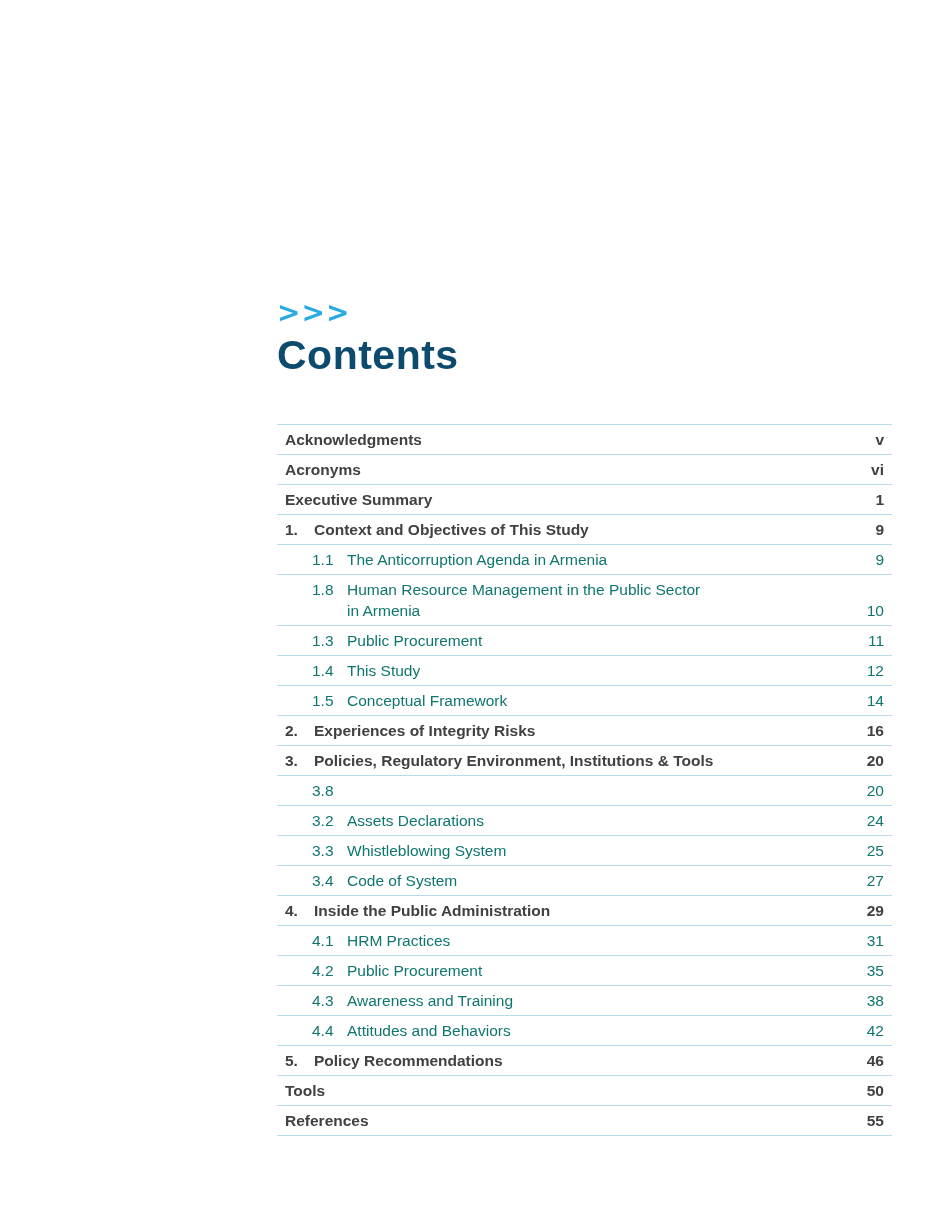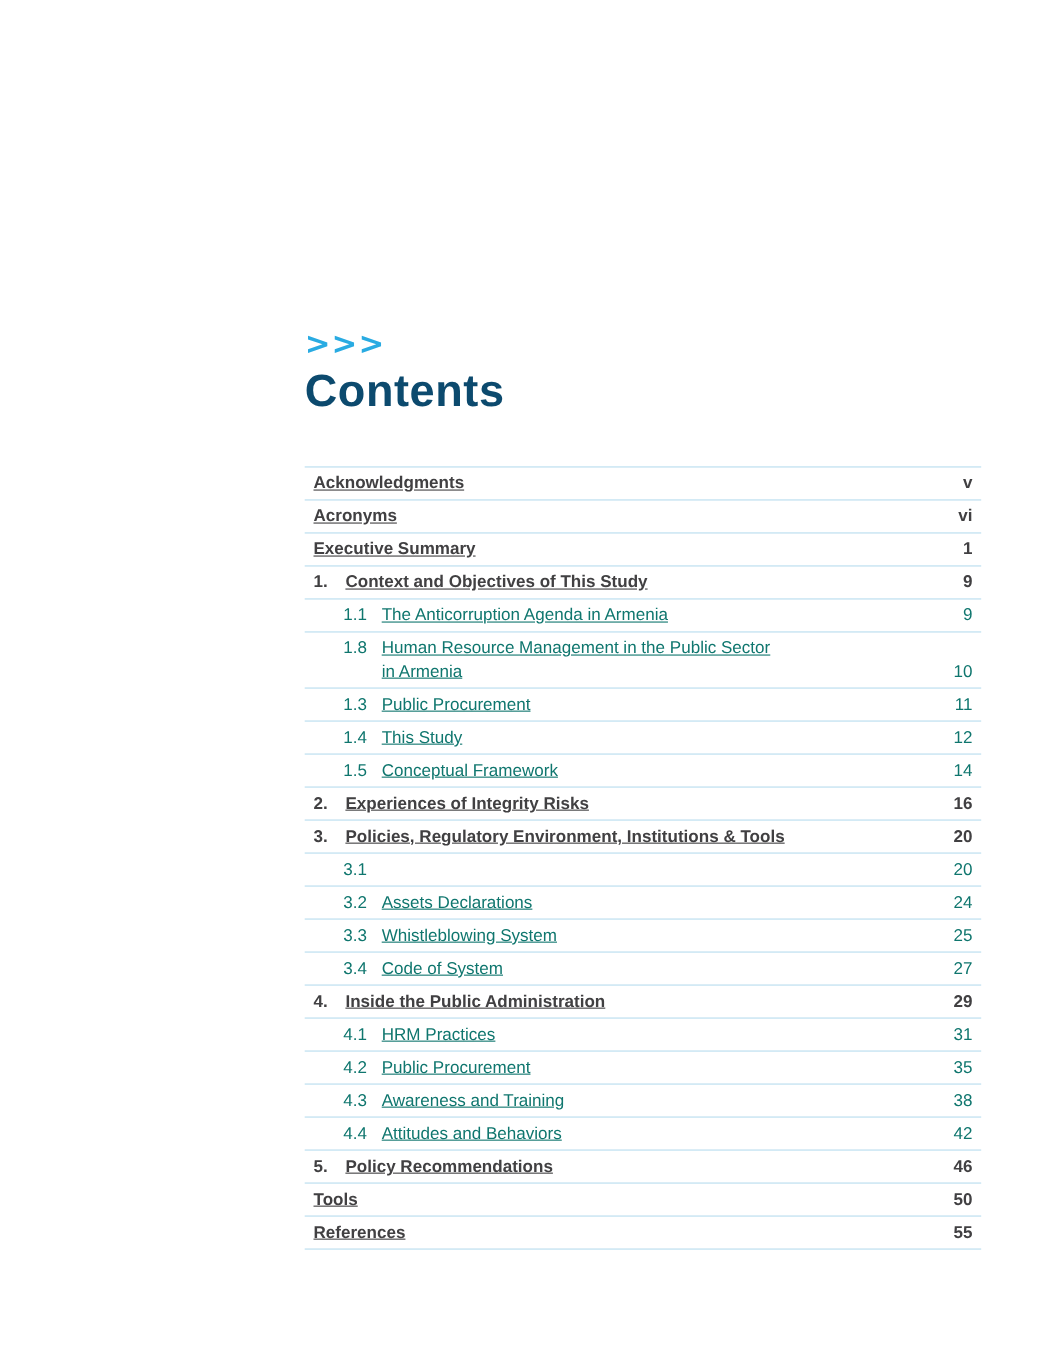--- a/index.html
+++ b/index.html
@@ -62,21 +62,20 @@
   }
   .toc-num {
     flex: 0 0 auto;
     display: inline-block;
   }
   .level-chapter .toc-num { width: 29px; }
   .level-section { padding-left: 35px; }
   .level-section .toc-num { width: 35px; }
   .toc-label {
     white-space: pre-line;
-    text-decoration: underline;
   }
   .toc-page {
     flex: 0 0 auto;
     margin-left: 16px;
     text-align: right;
   }
 </style>
 </head>
 <body>
 
@@ -155,21 +154,21 @@
       </div>
       <div class="toc-row level-chapter bold">
         <div class="toc-left">
           <span class="toc-num">3.</span>
           <span class="toc-label">Policies, Regulatory Environment, Institutions &amp; Tools</span>
         </div>
         <span class="toc-page">20</span>
       </div>
       <div class="toc-row level-section">
         <div class="toc-left">
-          <span class="toc-num">3.1</span>
+          <span class="toc-num">3.8</span>
         </div>
         <span class="toc-page">20</span>
       </div>
       <div class="toc-row level-section">
         <div class="toc-left">
           <span class="toc-num">3.2</span>
           <span class="toc-label">Assets Declarations</span>
         </div>
         <span class="toc-page">24</span>
       </div>

